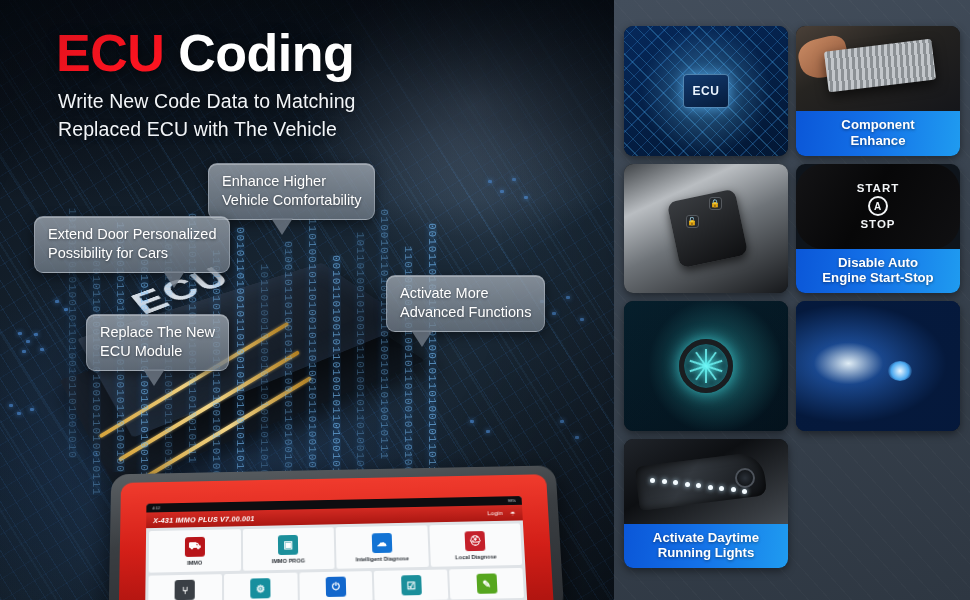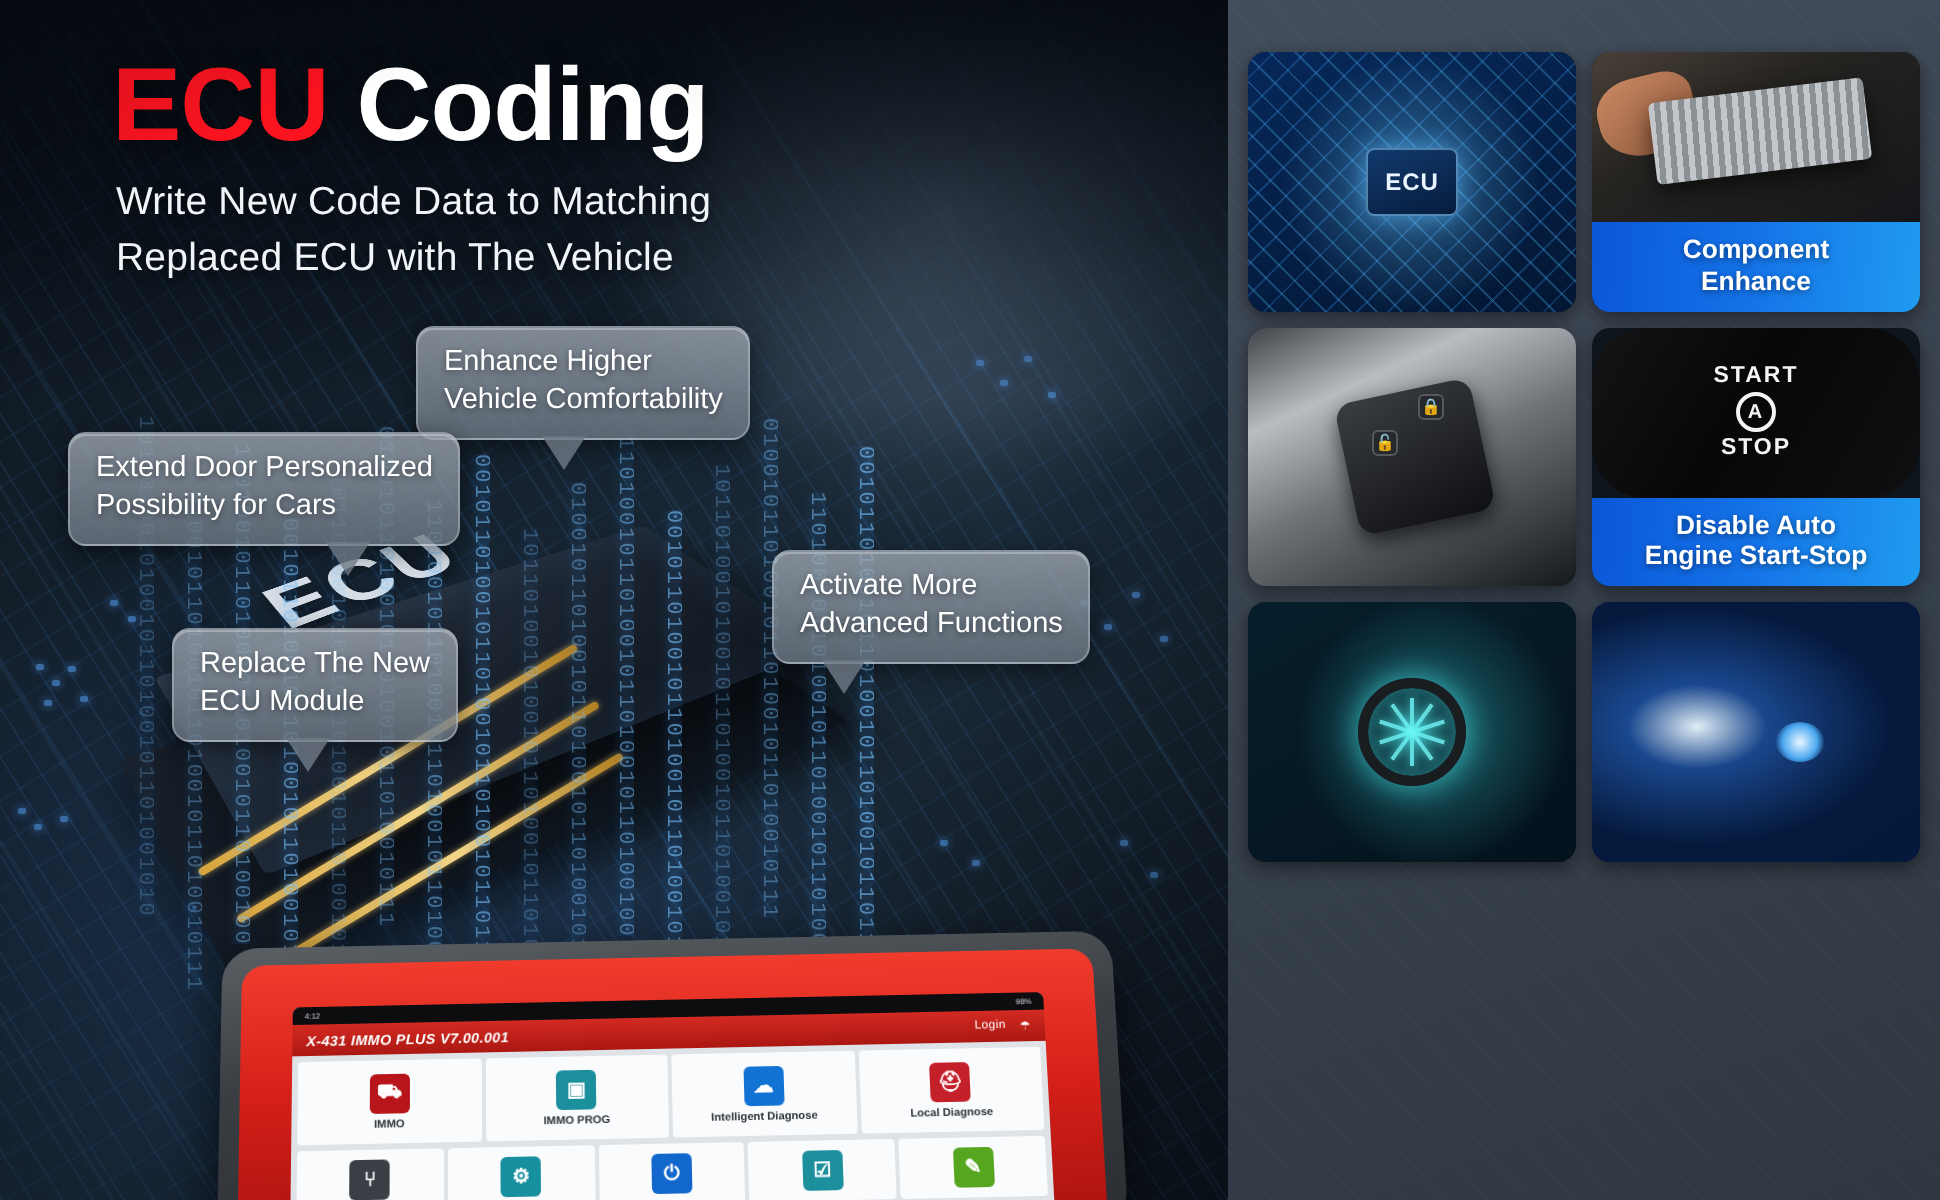--- a/index.html
+++ b/index.html
@@ -443,16 +443,35 @@
             </div>
           </div>
         </div>
         <div class="card">
           <div class="card-img">
             <div class="art-head">
               <div class="beam"></div>
             </div>
           </div>
         </div>
+        <div class="card">
+          <div class="card-img">
+            <div class="art-drl">
+              <div class="lens"></div>
+              <div class="led" style="left: 16%; top: 46%;"></div>
+              <div class="led" style="left: 23%; top: 47.6%;"></div>
+              <div class="led" style="left: 30%; top: 49.2%;"></div>
+              <div class="led" style="left: 37%; top: 50.8%;"></div>
+              <div class="led" style="left: 44%; top: 52.4%;"></div>
+              <div class="led" style="left: 51%; top: 54%;"></div>
+              <div class="led" style="left: 58%; top: 55.6%;"></div>
+              <div class="led" style="left: 65%; top: 57.2%;"></div>
+              <div class="led" style="left: 72%; top: 58.8%;"></div>
+              <div class="proj"></div>
+            </div>
+          </div>
+          <div class="card-cap">Activate Daytime
+Running Lights</div>
+        </div>
       </div>
   </div>
 
 </div>
 
 </body></html>

